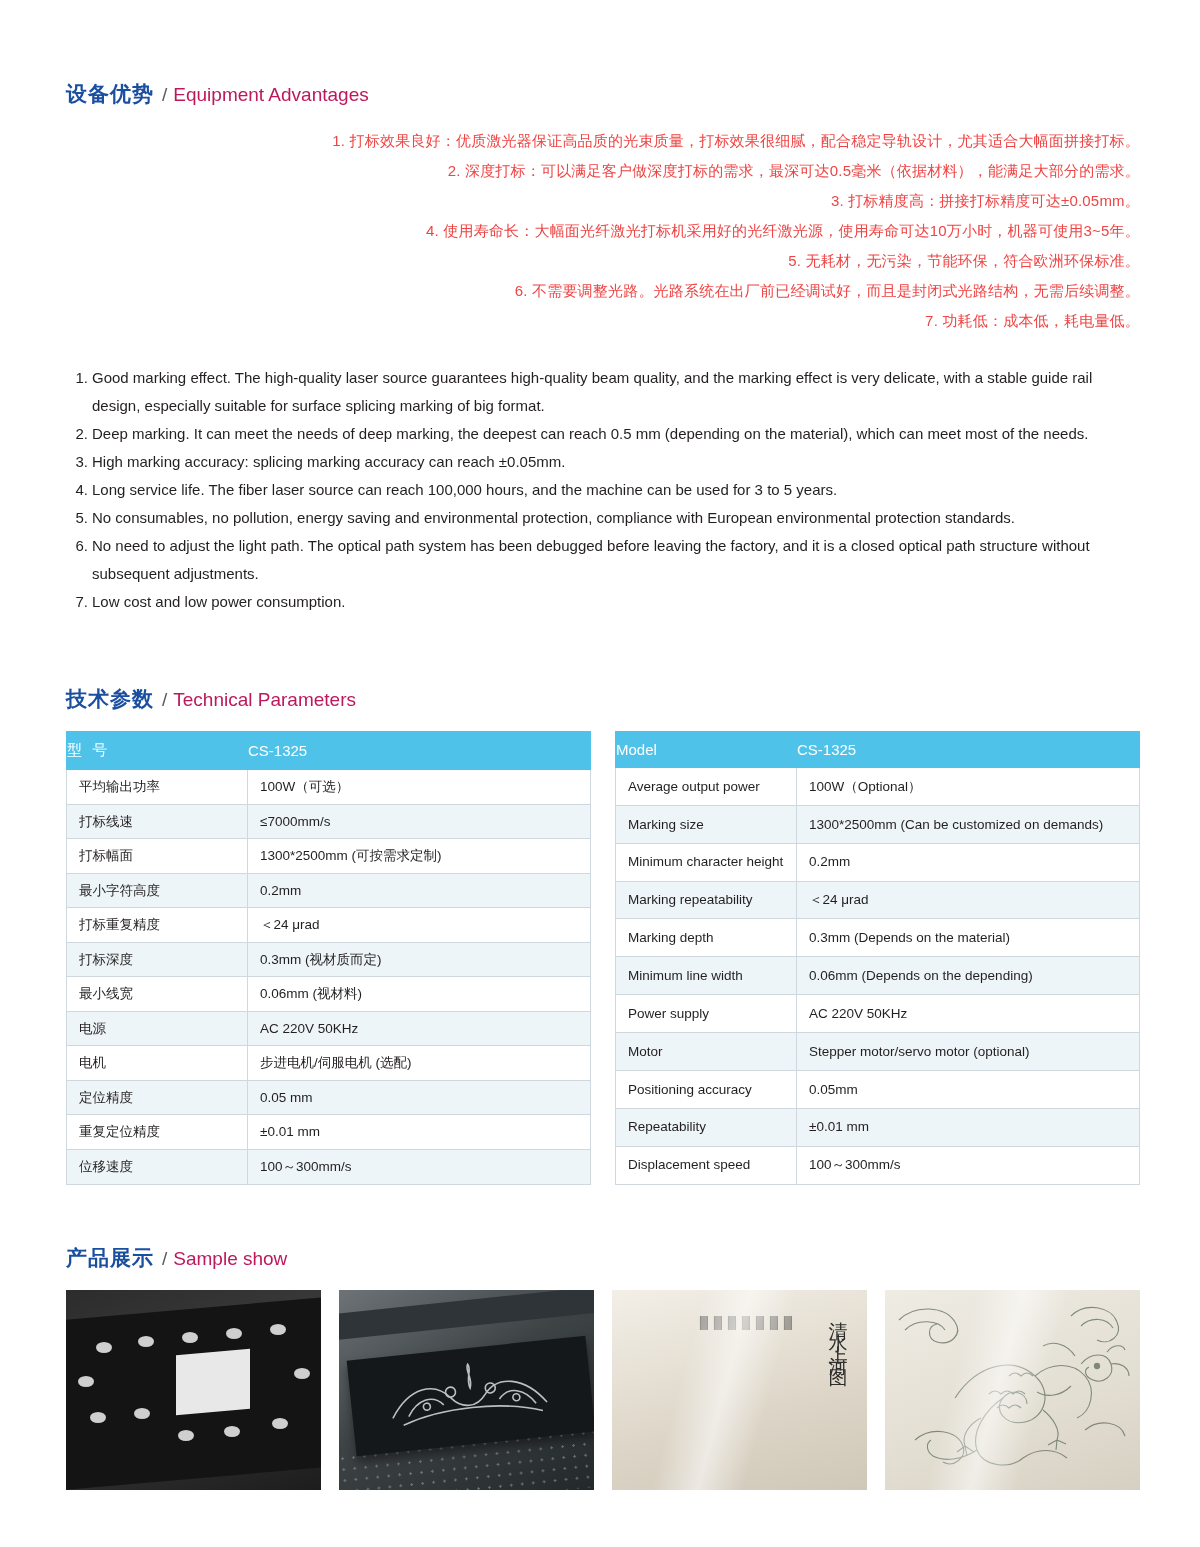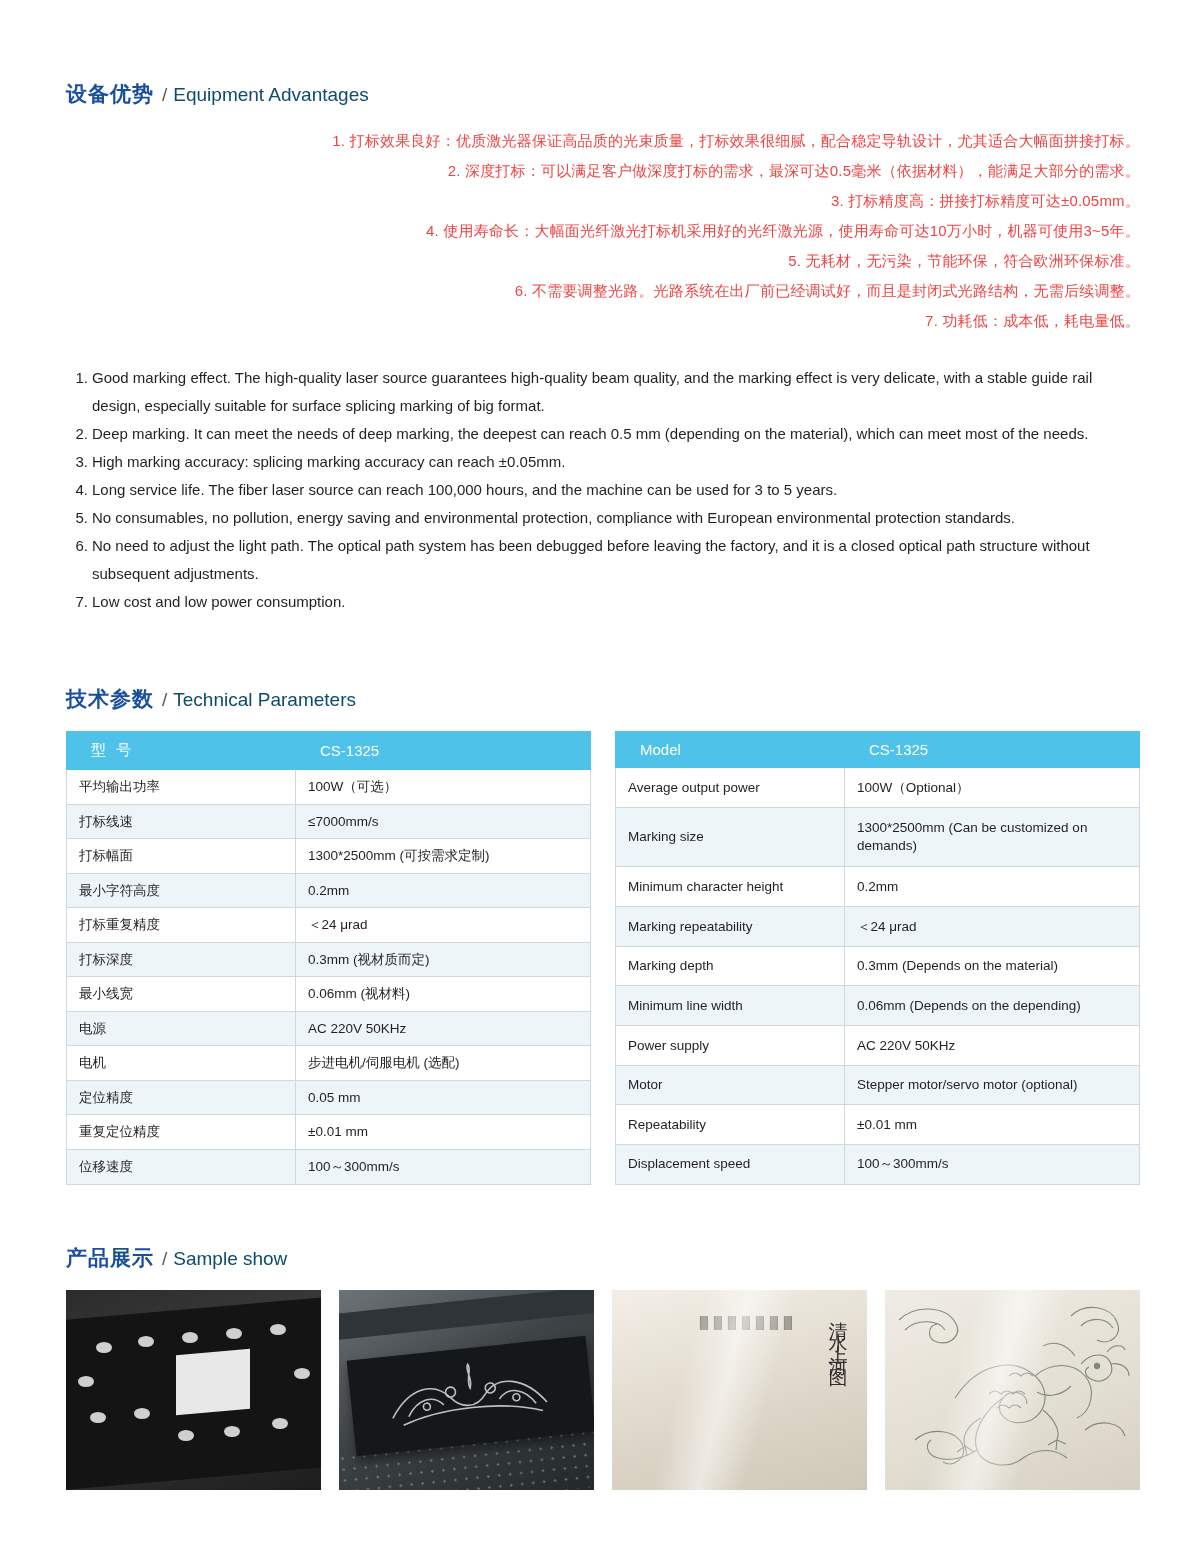--- a/index.html
+++ b/index.html
@@ -40,21 +40,21 @@
     font-weight: bold;
     letter-spacing: 1px;
   }
   .sec-head .sep {
     color: #5a5a5a;
     margin: 0 6px 0 8px;
     font-weight: normal;
     font-size: 19px;
   }
   .sec-head .en {
-    color: #0c4a6e;
+    color: #be185d;
     font-weight: normal;
     font-size: 19px;
   }
 
   
   .cn-list {
     margin: 22px 0 0 0;
     padding: 0;
     list-style: none;
   }
@@ -99,21 +99,21 @@
     border-collapse: collapse;
     width: 525px;
     table-layout: fixed;
     font-size: 13.5px;
   }
   table.spec th {
     background: #4fc2e9;
     color: #ffffff;
     font-weight: normal;
     text-align: left;
-    padding: 9px 24px;
+    padding: 9px 0;
     font-size: 15px;
     border: 1px solid #4fc2e9;
   }
   table.spec th.k { width: 180px; letter-spacing: 3px; }
   table.spec th.k2 { width: 180px; letter-spacing: 0; }
   table.spec td {
     border: 1px solid #cfd8de;
     padding: 8px 12px;
     color: #231f20;
     vertical-align: middle;
@@ -387,20 +387,24 @@
               <td class="k">Minimum line width</td>
               <td>0.06mm (Depends on the depending)</td>
             </tr>
           <tr>
               <td class="k">Power supply</td>
               <td>AC 220V 50KHz</td>
             </tr>
           <tr>
               <td class="k">Motor</td>
               <td>Stepper motor/servo motor (optional)</td>
+            </tr>
+          <tr>
+              <td class="k">Positioning accuracy</td>
+              <td>0.05mm</td>
             </tr>
           <tr>
               <td class="k">Repeatability</td>
               <td>±0.01 mm</td>
             </tr>
           <tr>
               <td class="k">Displacement speed</td>
               <td>100～300mm/s</td>
             </tr>
         </tbody>

